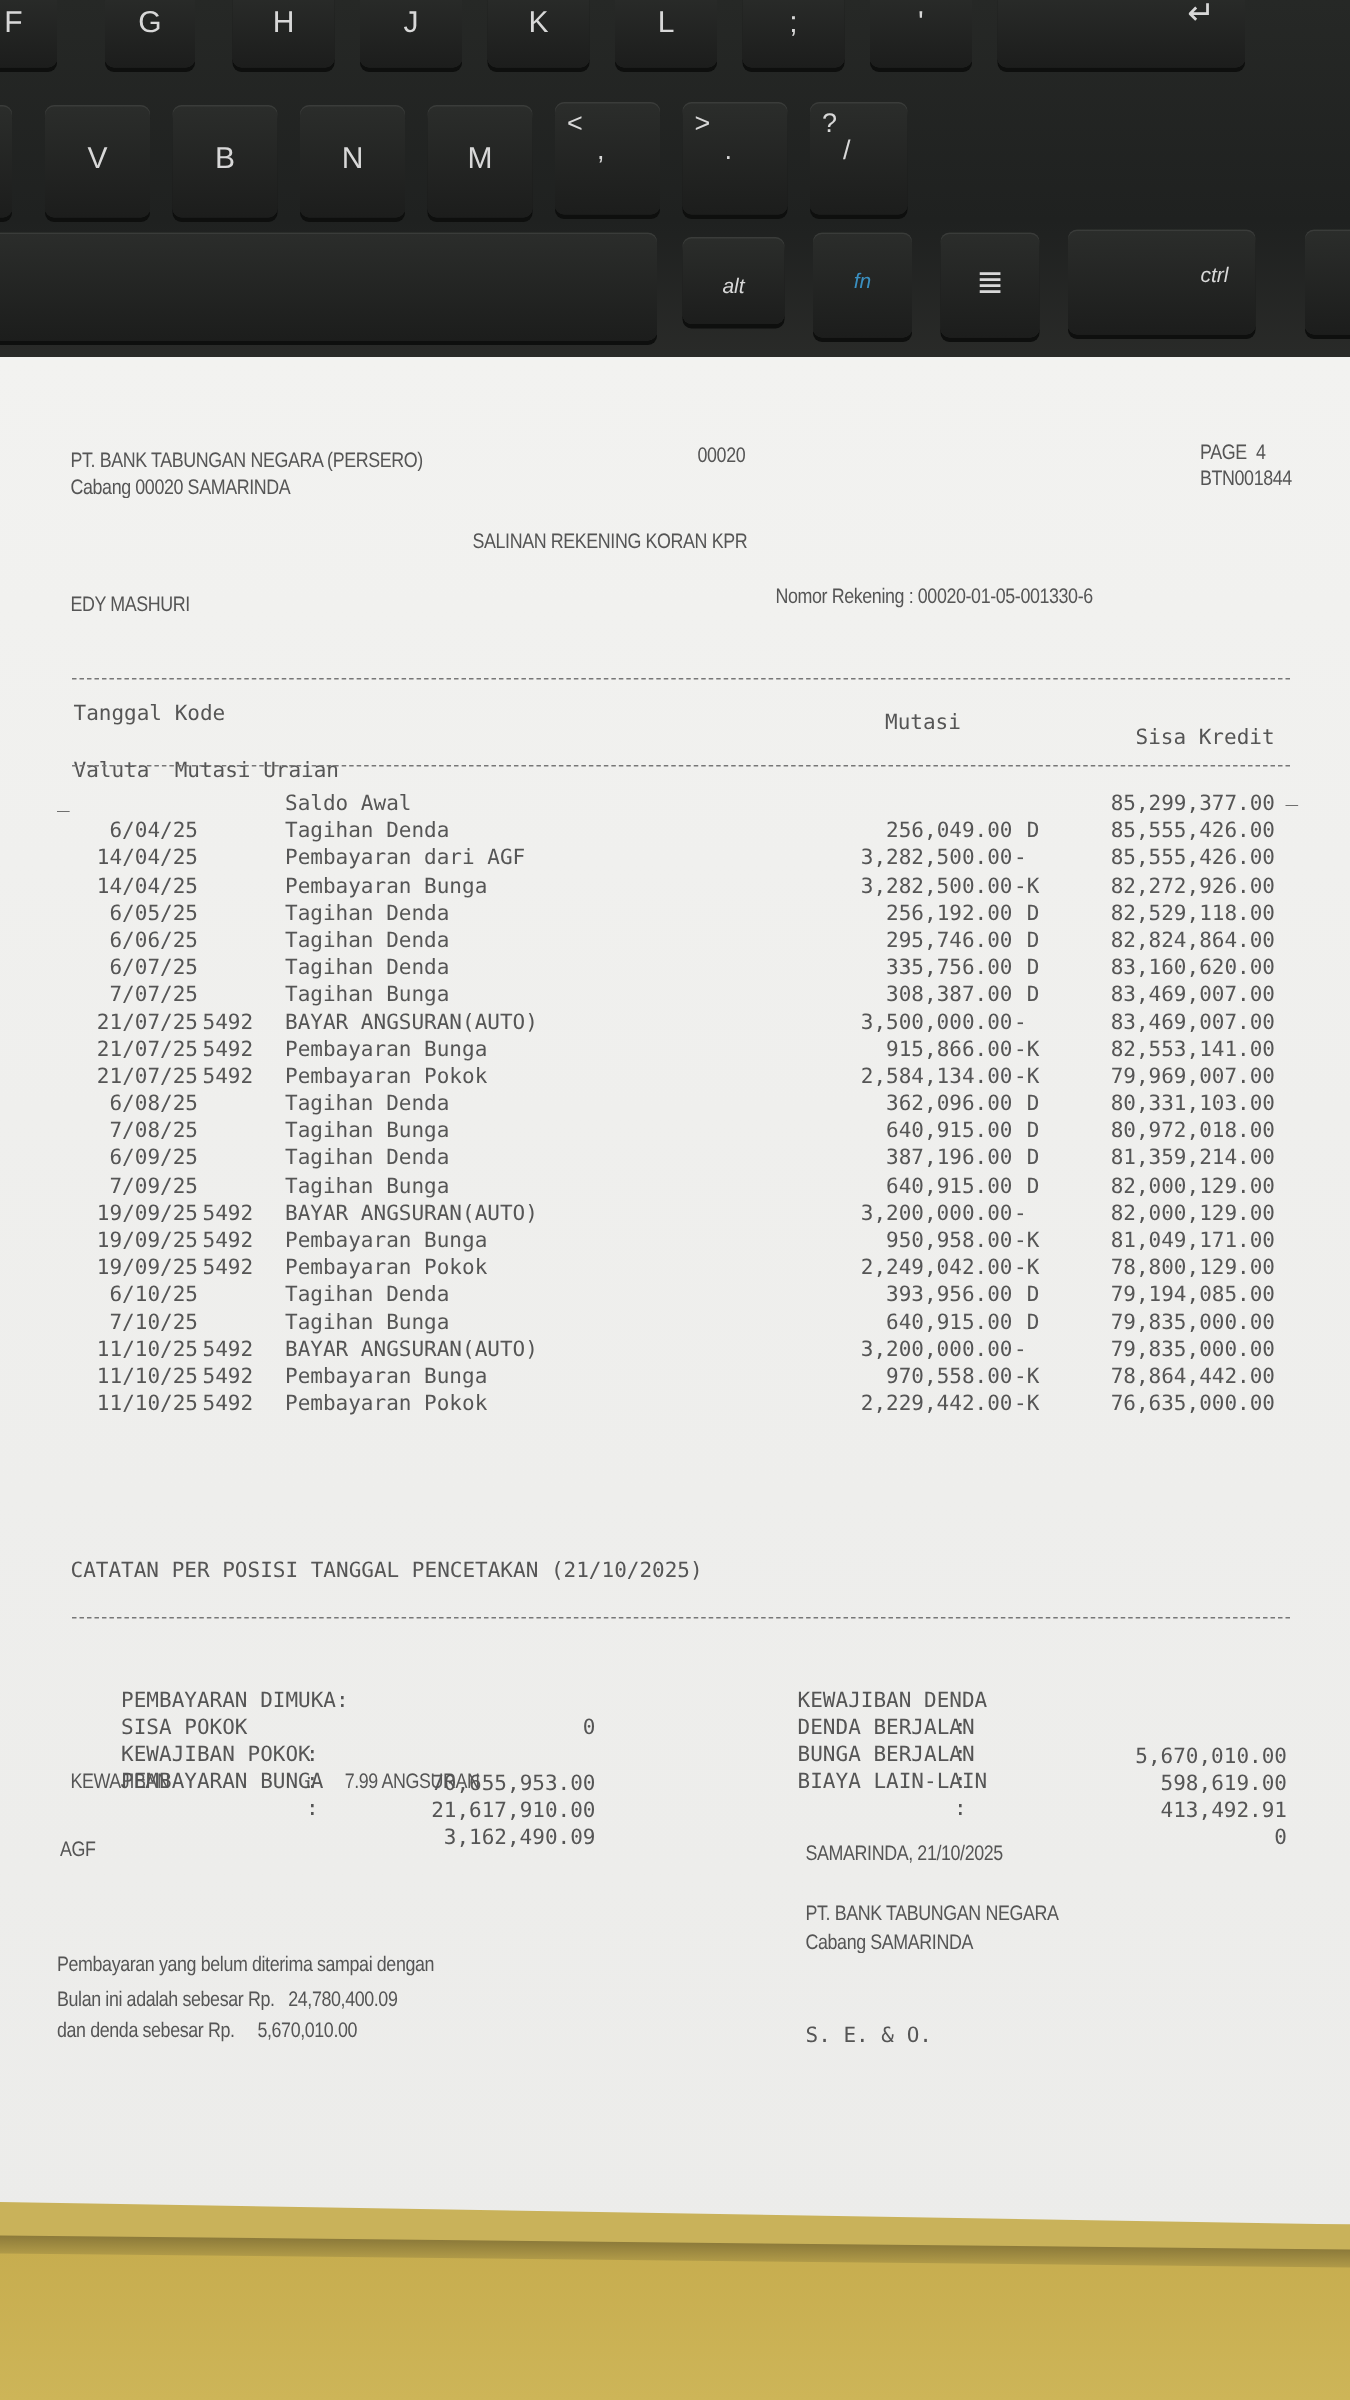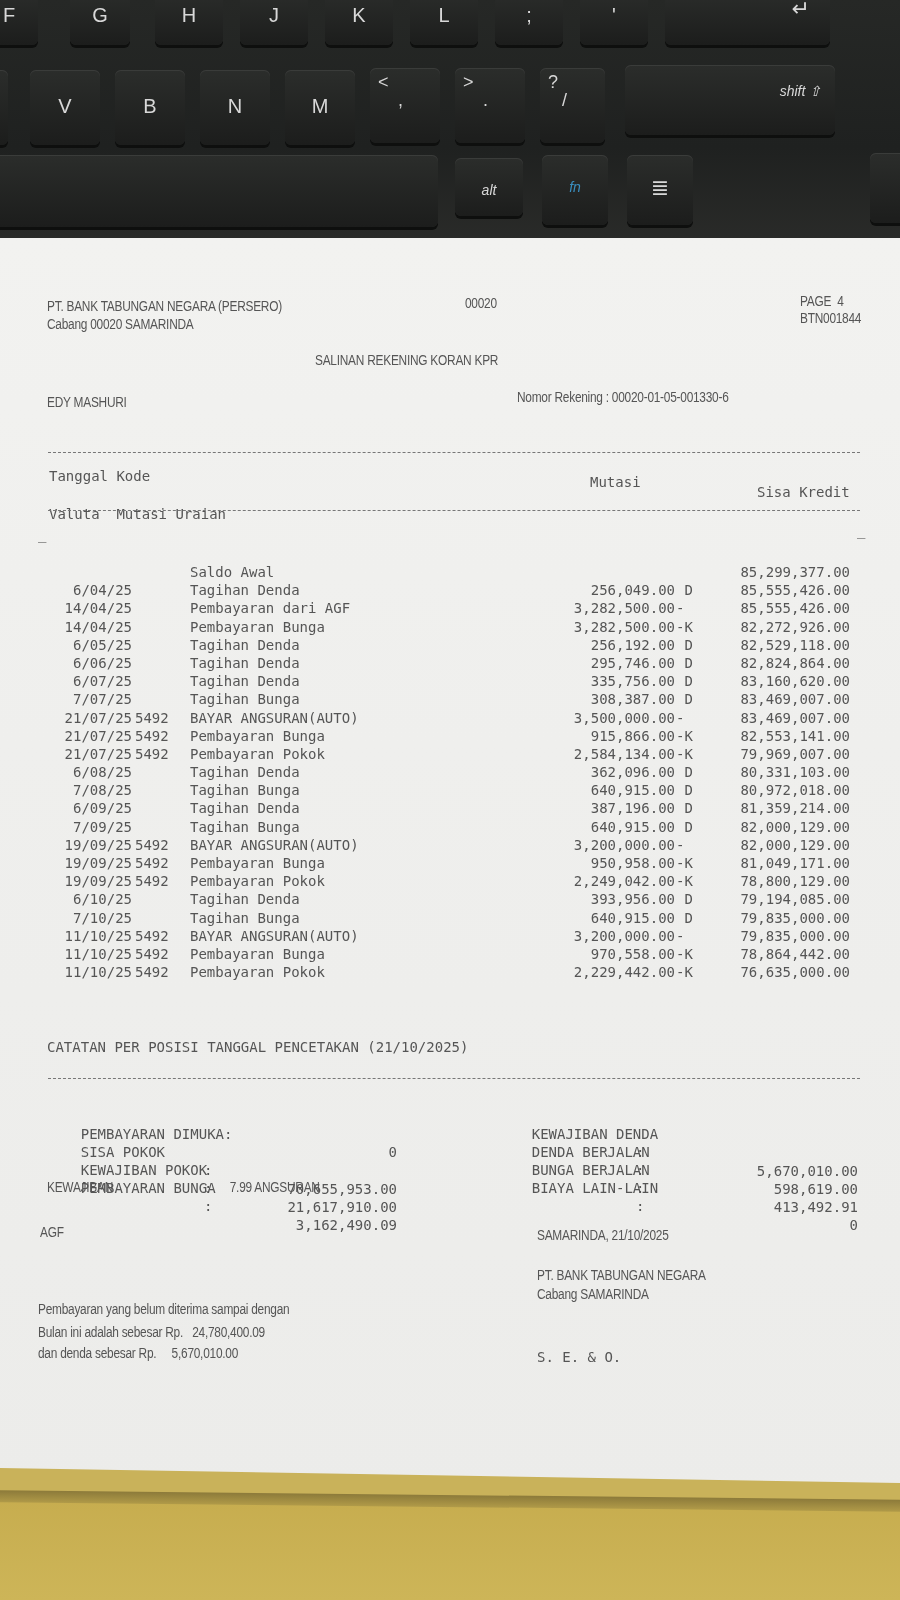--- a/index.html
+++ b/index.html
@@ -25,21 +25,21 @@
     background: linear-gradient(180deg, #8c7a3a, #b09a48); transform: skewY(0.6deg); }
   .desk { position: absolute; left: 0; top: 1500px; width: 900px; height: 100px;
     background: linear-gradient(180deg, #c7ad4f 0%, #cdb558 100%); }
 
   .doc { position: absolute; color: #555; }
   .cond { font-family: "Liberation Sans", sans-serif; font-size: 14px; letter-spacing: -0.3px;
     transform: scaleX(0.85); transform-origin: left center; white-space: nowrap; color: #555; }
   .mono { font-family: "DejaVu Sans Mono", monospace; font-size: 14px; white-space: pre; color: #555; line-height: 18.2px; }
   .dash { position: absolute; height: 1px; border-top: 1px dashed #777; }
 
-  .tx-table { position: absolute; left: 40px; top: 527px; width: 840px; margin-top: 36px; }
+  .tx-table { position: absolute; left: 40px; top: 527px; width: 840px; }
   .tx-row { position: relative; height: 18.2px; }
   .tx-row span { position: absolute; top: 0; }
   .c-date { width: 92px; text-align: right; left: 0; }
   .c-code { left: 95px; }
   .c-desc { left: 150px; }
   .c-mut { right: 205px; }
   .c-mut-sfx { left: 636px; }
   .c-bal { right: 30px; text-align: center; }
 
   .sum { position: absolute; }
@@ -95,33 +95,33 @@
       <span class="sym" style="left:28px;top:22px;">,</span>
     </div>
   <div class="key" style="left:455px;top:68px;width:70px;height:75px;">
       <span class="sym" style="left:8px;top:4px;">&gt;</span>
       <span class="sym" style="left:28px;top:22px;">.</span>
     </div>
   <div class="key" style="left:540px;top:68px;width:65px;height:75px;">
       <span class="sym" style="left:8px;top:4px;">?</span>
       <span class="sym" style="left:22px;top:22px;">/</span>
     </div>
-  <div class="key" style="left:625px;top:65px;width:210px;height:70px;">
-      <span class="sym small" style="right:14px;top:18px;">shift ⇧</span>
-    </div>
 
   <div class="key" style="left:-20px;top:155px;width:458px;height:72px;"></div>
   <div class="key" style="left:455px;top:158px;width:68px;height:58px;">
       <span class="lbl small" style="top:24px;">alt</span>
     </div>
   <div class="key" style="left:542px;top:155px;width:66px;height:70px;">
       <span class="lbl small fn" style="top:24px;">fn</span>
     </div>
   <div class="key" style="left:627px;top:155px;width:66px;height:70px;">
       <span class="lbl" style="top:20px;font-size:22px;">≣</span>
+    </div>
+  <div class="key" style="left:712px;top:153px;width:125px;height:70px;">
+      <span class="sym small" style="right:18px;top:22px;">ctrl</span>
     </div>
   <div class="key" style="left:870px;top:153px;width:50px;height:70px;"></div>
 </div>
 
 <div class="desk"></div>
 <div class="desk-edge"></div>
 
 <div class="paper"></div>
 
 <div class="doc cond" style="left:47px;top:298px;">PT. BANK TABUNGAN NEGARA (PERSERO)</div>

